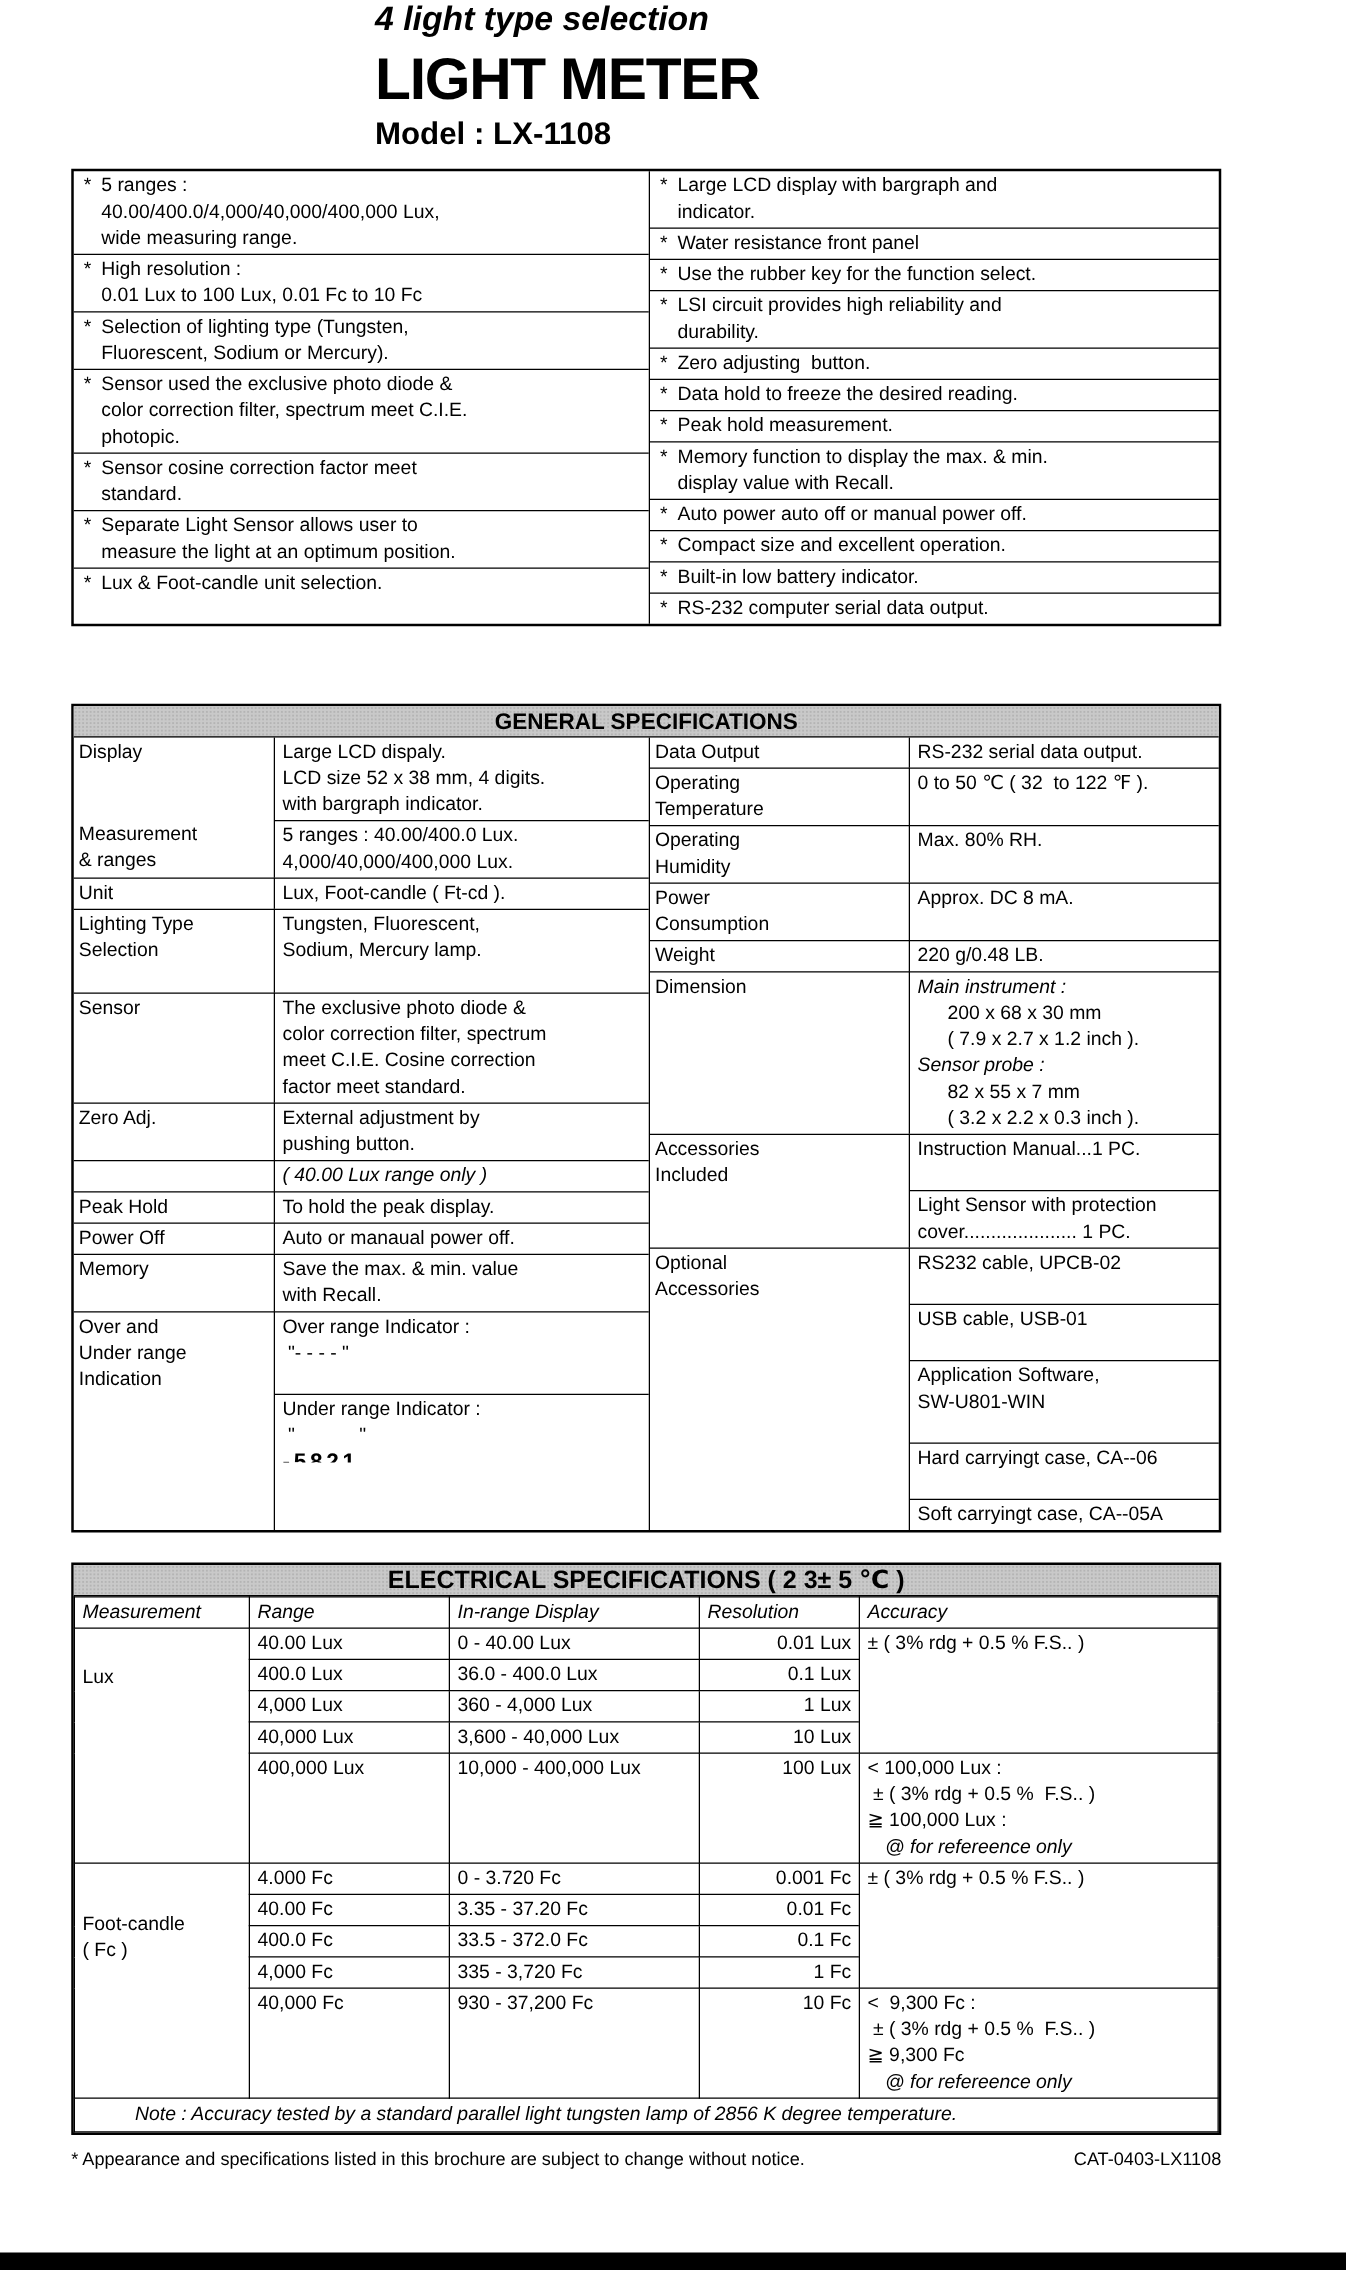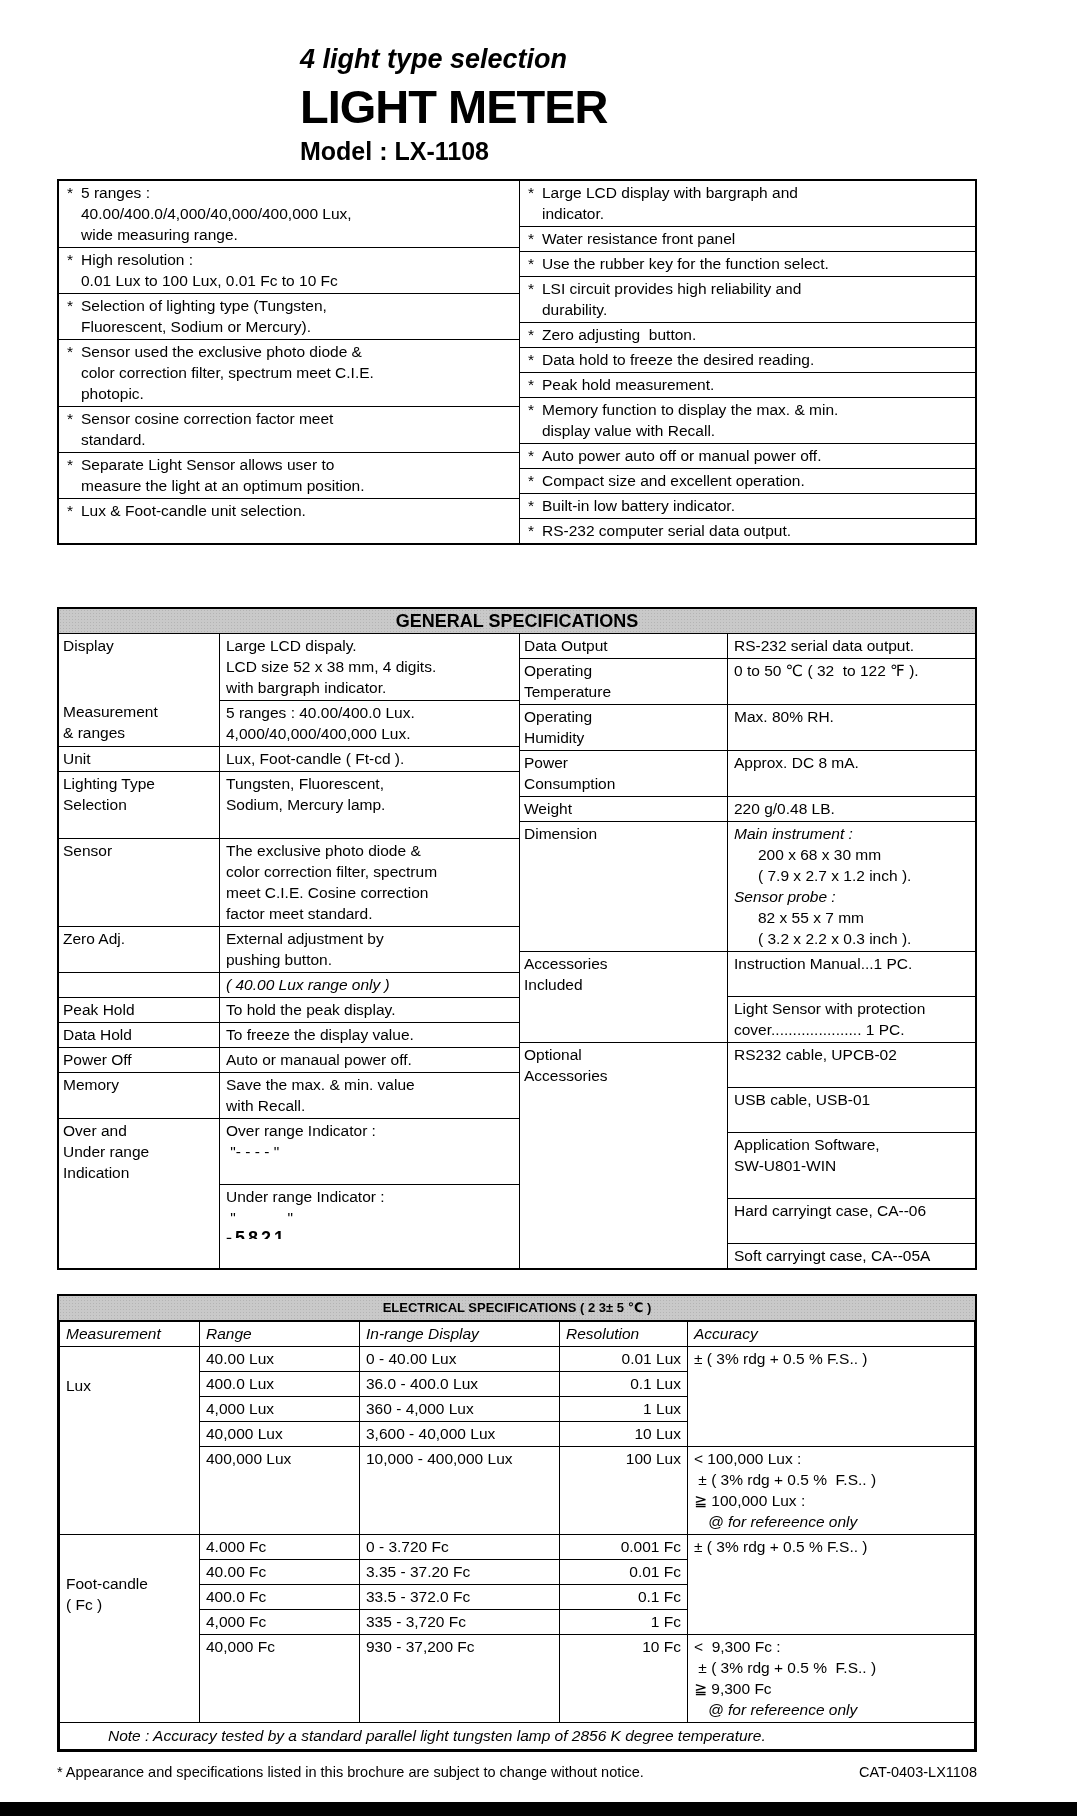--- a/index.html
+++ b/index.html
@@ -7,21 +7,21 @@
     position:relative;
     width:1077px;height:1816px;
     background:#fff;color:#000;
     font-family:"Liberation Sans","DejaVu Sans",sans-serif;
     font-size:15.5px;line-height:21px;
     overflow:hidden;
   }
   .content{margin-left:57px;width:920px;}
 
   
-  .doc-header{padding-top:44px;padding-left:243px;}
+  .doc-header{padding-left:243px;}
   .tagline{font-size:27px;line-height:30px;font-weight:bold;font-style:italic;}
   .product{margin:8px 0 0;font-size:47px;line-height:50px;font-weight:bold;letter-spacing:-1px;}
   .model{margin-top:5px;font-size:25px;line-height:28px;font-weight:bold;}
 
   
   .tbl{border:2px solid #000;}
   .band{
     background:#c9c9c9;
     background-image:radial-gradient(#b4b4b4 1px, transparent 1px);
     background-size:3px 3px;
@@ -60,21 +60,21 @@
   .gen-half.left .gen-row:last-child{flex:1;}
   .val.pad-b{padding-bottom:23px;}
   .val.subs{padding:0;display:flex;flex-direction:column;gap:20px;}
   .val.subs > div{padding:1px 2px 2px 6px;}
   .val.subs > div + div{border-top:1px solid #000;}
   .dim-line.indent{padding-left:24px;}
   .clipped{height:11px;overflow:hidden;font-weight:bold;font-size:18px;letter-spacing:3px;line-height:20px;}
 
   
   .electrical{margin-top:24px;}
-  .electrical .band{font-size:13px;}
+  .electrical .band{font-size:20px;}
   table.elec{border-collapse:collapse;width:100%;table-layout:fixed;}
   table.elec td{border:1px solid #000;padding:1px 6px 2px;vertical-align:top;overflow:hidden;}
   table.elec tr.head td{font-style:italic;}
   td.meas{padding-left:6px;}
   td.meas.lux-label{padding-top:28px;}
   td.meas.fc-label{padding-top:38px;}
   td.res{text-align:right;padding-right:24px;}
   td.acc-group{vertical-align:middle;padding-left:10px;}
   td.acc-tall{padding-left:8px;padding-bottom:10px;}
   tr.note-row td{font-style:italic;padding-left:48px;padding-top:2px;padding-bottom:3px;}
@@ -230,24 +230,20 @@
             <div class="val pre">External adjustment by
 pushing button.</div>
           </div>
           <div class="gen-row">
             <div class="lbl pre"></div>
             <div class="val pre ital">( 40.00 Lux range only )</div>
           </div>
           <div class="gen-row">
             <div class="lbl pre">Peak Hold</div>
             <div class="val pre">To hold the peak display.</div>
-          </div>
-          <div class="gen-row">
-            <div class="lbl pre">Data Hold</div>
-            <div class="val pre">To freeze the display value.</div>
           </div>
           <div class="gen-row">
             <div class="lbl pre">Power Off</div>
             <div class="val pre">Auto or manaual power off.</div>
           </div>
           <div class="gen-row">
             <div class="lbl pre">Memory</div>
             <div class="val pre">Save the max. &amp; min. value
 with Recall.</div>
           </div>

